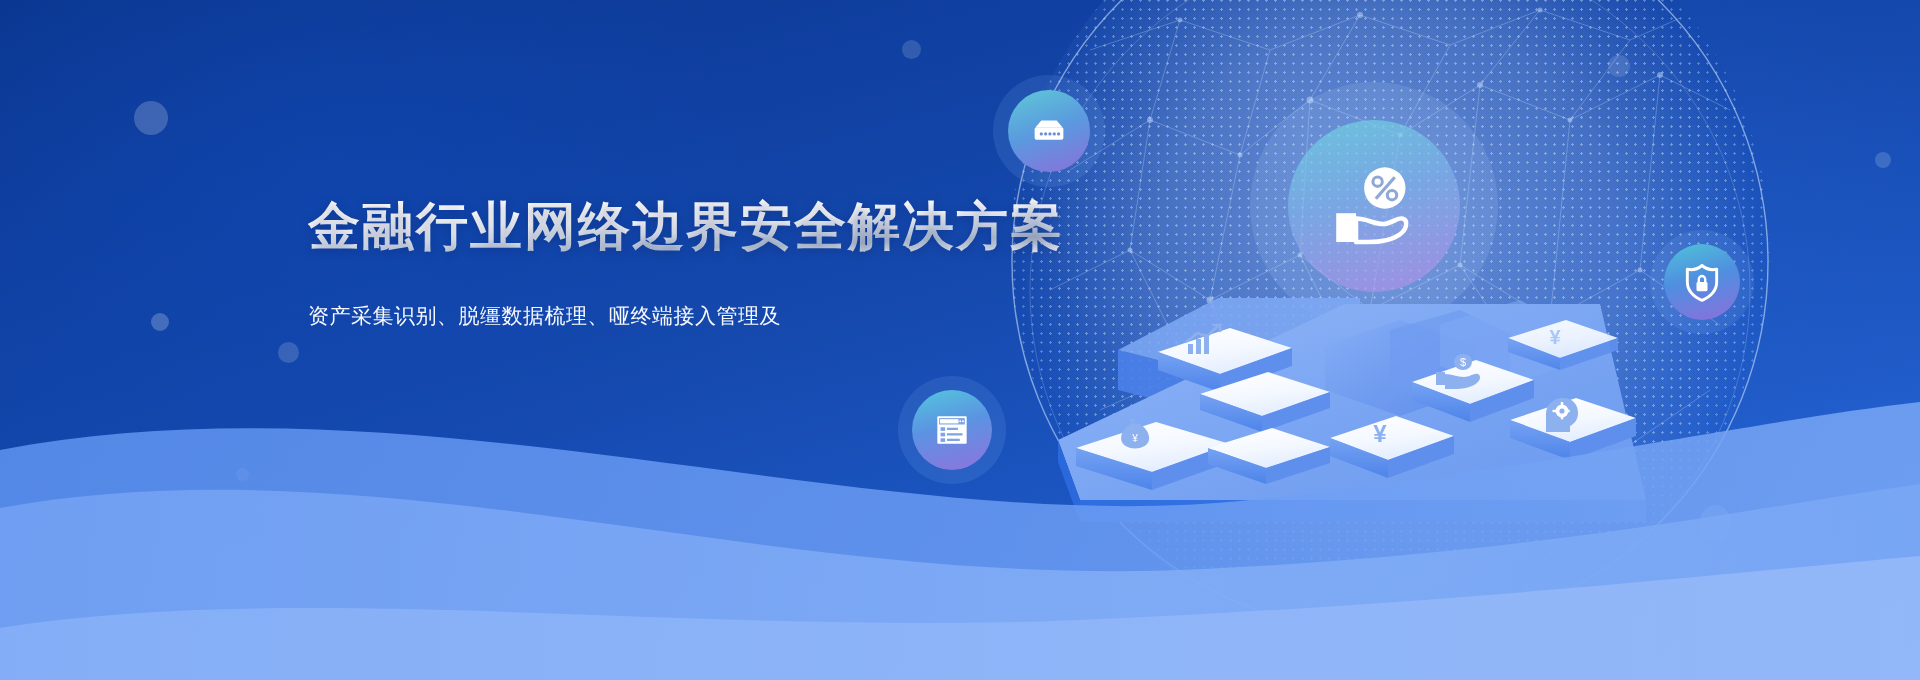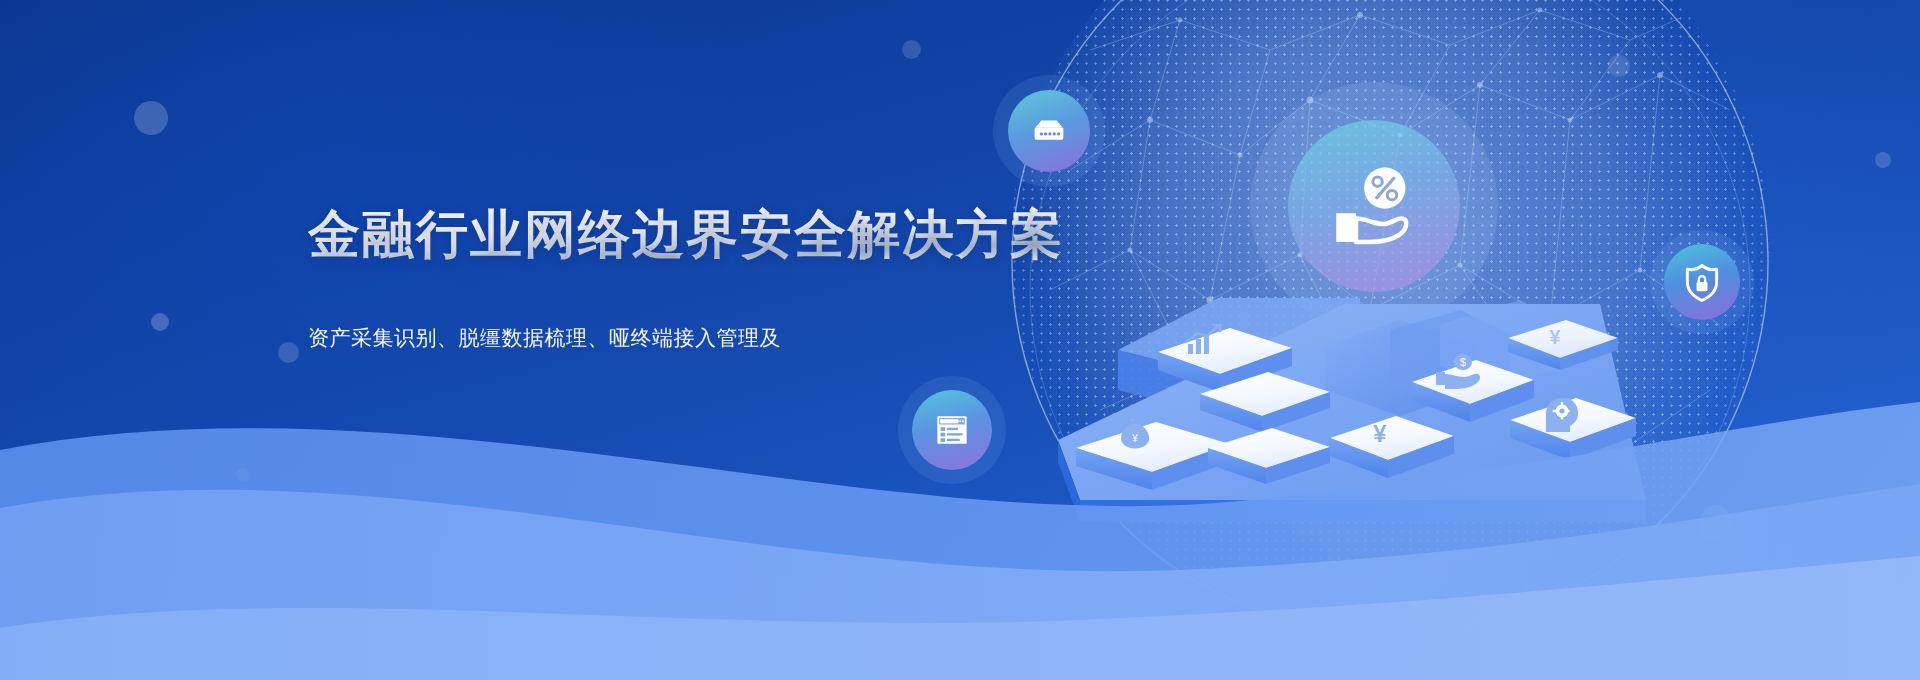--- a/index.html
+++ b/index.html
@@ -106,21 +106,21 @@
     position: absolute;
     left: 0; right: 0; bottom: 0;
     height: 300px;
     pointer-events: none;
   }
 
   
   .text-block {
     position: absolute;
     left: 308px;
-    top: 204px;
+    top: 196px;
     z-index: 20;
   }
   .headline {
     margin: 0;
     font-size: 52px;
     line-height: 60px;
     font-weight: bold;
     letter-spacing: 2px;
     white-space: nowrap;
     background: linear-gradient(178deg, #ffffff 0%, #ffffff 42%, #e6ecf5 58%, #b9c6d8 76%, #ffffff 100%);
@@ -133,21 +133,21 @@
   .subline {
     margin: 0;
     color: #ffffff;
     font-size: 21px;
     line-height: 36px;
     letter-spacing: 0.5px;
     white-space: nowrap;
     font-weight: normal;
     opacity: 0.97;
   }
-  .sub-wrap { margin-top: 56px; }
+  .sub-wrap { margin-top: 42px; }
 </style>
 </head>
 <body>
 
 <div id="banner">
 
   <div class="bg-glow-a"></div>
   <div class="bg-glow-b"></div>
 
   <div class="deco-circle" style="left:134px;top:101px;width:34px;height:34px;background:rgba(255,255,255,0.20);"></div>

